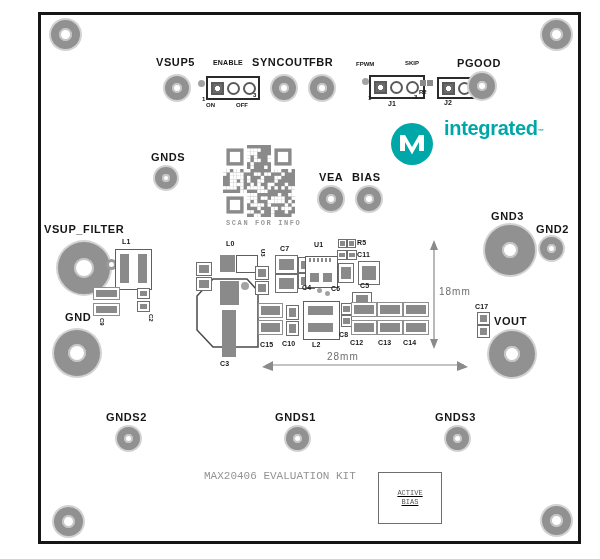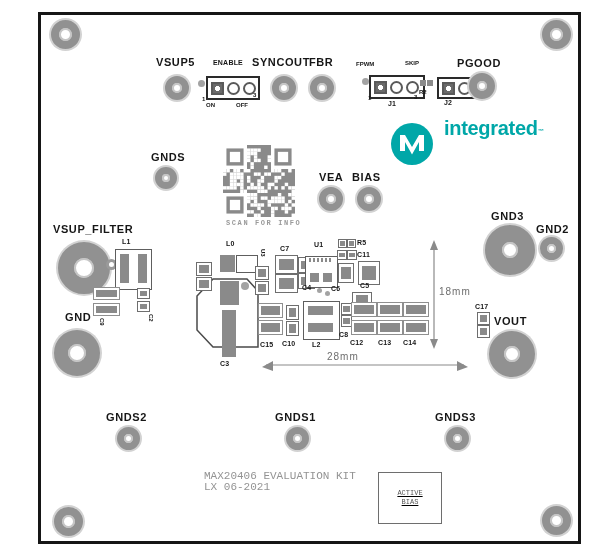--- a/index.html
+++ b/index.html
@@ -266,21 +266,21 @@
         <rect x="3.4285714285714284" y="51.42857142857142" width="17.142857142857142" height="17.142857142857142" fill="#8a8a8a"></rect>
         <rect x="6.857142857142857" y="54.857142857142854" width="10.285714285714285" height="10.285714285714285" fill="#fff"></rect>
       </svg></div>
   <span class="qrcap">SCAN FOR INFO</span>
 
   <span class="lbl" style="left:319px;top:171px;">VEA</span>
   <div class="ring" style="left:319px;top:187px;width:10px;height:10px;border-width:7.5px;"></div>
   <span class="lbl" style="left:352px;top:171px;">BIAS</span>
   <div class="ring" style="left:357px;top:187px;width:10px;height:10px;border-width:7.5px;"></div>
 
-  <span class="lbl" style="left:44px;top:223px;margin-left:9px;">VSUP_FILTER</span>
+  <span class="lbl" style="left:44px;top:223px;">VSUP_FILTER</span>
   <div class="ring" style="left:58px;top:242px;width:20px;height:20px;border-width:16px;"></div>
   <div class="dring" style="left:106px;top:259px;width:5px;height:5px;"></div>
   <span class="clbl" style="left:122px;top:238px;">L1</span>
   <div class="obox" style="left:115px;top:249px;width:35px;height:39px;">
     <div class="ibar" style="left:4px;top:4px;width:9px;height:29px;"></div>
     <div class="ibar" style="left:22px;top:4px;width:9px;height:29px;"></div>
   </div>
   <div class="bar" style="left:94px;top:288px;width:21px;height:7px;"></div>
   <div class="bar" style="left:94px;top:304px;width:21px;height:7px;"></div>
   <div class="fp" style="left:137px;top:288px;width:11px;height:9px;">
@@ -414,19 +414,18 @@
 
   <span class="lbl" style="left:106px;top:411px;">GNDS2</span>
   <div class="ring" style="left:117px;top:427px;width:9px;height:9px;border-width:7px;"></div>
   <span class="lbl" style="left:275px;top:411px;">GNDS1</span>
   <div class="ring" style="left:286px;top:427px;width:9px;height:9px;border-width:7px;"></div>
   <span class="lbl" style="left:435px;top:411px;">GNDS3</span>
   <div class="ring" style="left:446px;top:427px;width:9px;height:9px;border-width:7px;"></div>
 
   <div class="silk">
     <div>MAX20406 EVALUATION KIT</div>
-    <div>LX 06-2021</div>
   </div>
   <div class="activebox">
     <span>ACTIVE</span>
     <span>BIAS</span>
   </div>
 </div>
 
 </body></html>

